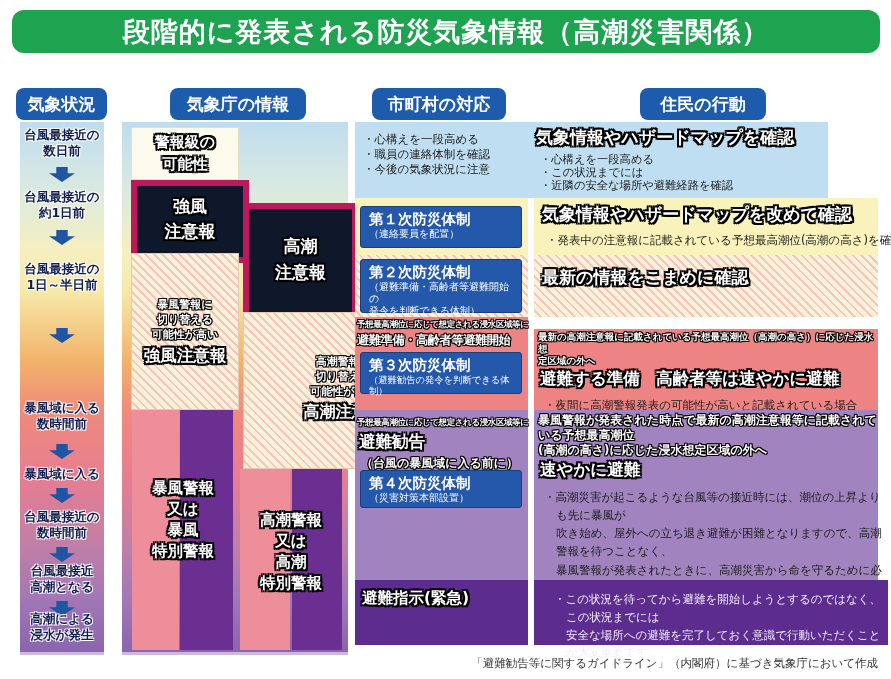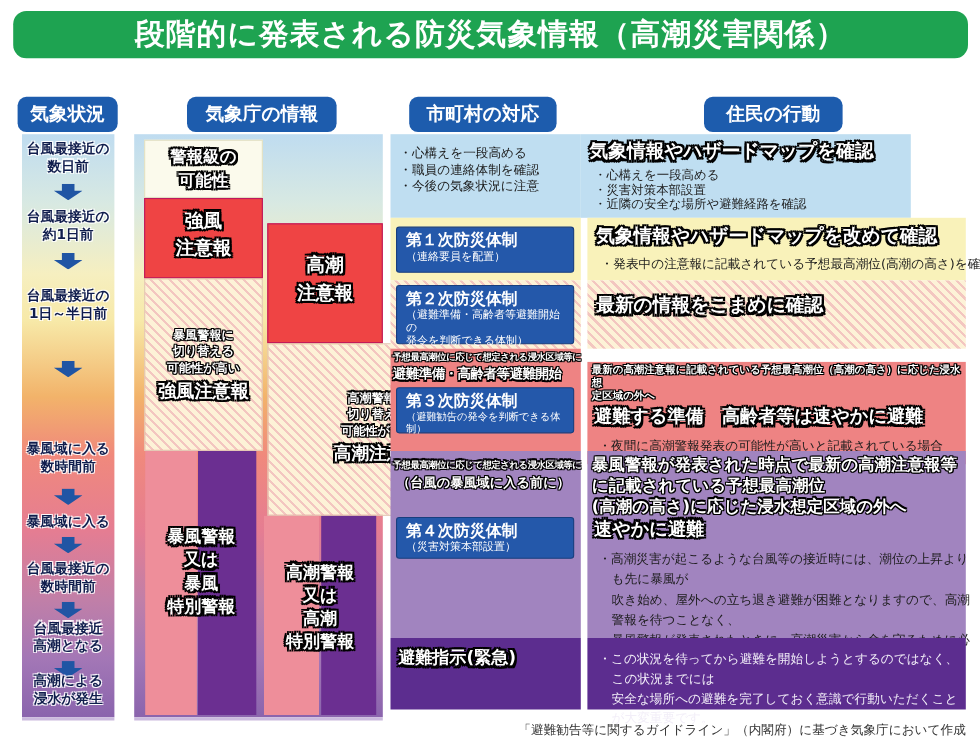--- a/index.html
+++ b/index.html
@@ -21,21 +21,21 @@
   .arrow{width:26px;height:15px;background:#2055a4;
          clip-path:polygon(28% 0,72% 0,72% 42%,100% 42%,50% 100%,0 42%,28% 42%);}
   .ot{color:#fff;font-weight:bold;
       text-shadow:-2px -2px 0 #000,2px -2px 0 #000,-2px 2px 0 #000,2px 2px 0 #000,
                   -2px 0 0 #000,2px 0 0 #000,0 -2px 0 #000,0 2px 0 #000;}
   .ot-sm{color:#fff;font-weight:bold;
       text-shadow:-1px -1px 0 #000,1px -1px 0 #000,-1px 1px 0 #000,1px 1px 0 #000,
                   -1px 0 0 #000,1px 0 0 #000,0 -1px 0 #000,0 1px 0 #000;}
   .hatch{background:repeating-linear-gradient(45deg,#fdf2d7 0px,#fdf2d7 4px,#f3c6c0 4px,#f3c6c0 6px);}
   .box-cream{background:#fbfaec;border:1px solid #e2dfc2;}
-  .box-yel{background:#ef4444;border:1px solid #be185d;}
+  .box-yel{background:#0f172a;border:6px solid #be185d;}
   .bluebox{background:#2458aa;border:1px solid #183e7e;border-radius:3px;color:#fff;
            padding:3px 8px;box-sizing:border-box;}
   .bluebox .t{font-size:14.5px;font-weight:bold;line-height:1.25;}
   .bluebox .s{font-size:10px;line-height:1.2;}
   .sec-blue{background:#bfdef1;}
   .sec-yel{background:#f9f2ba;}
   .sec-pink{background:#ee8383;}
   .sec-lpur{background:#a184bf;}
   .sec-dpur{background:#5c2d8f;}
   .bullets{color:#1c1c1c;font-size:11.5px;line-height:15px;}
@@ -128,20 +128,21 @@
     <div class="bullets" style="margin:0 0 0 8px;">・今後の気象状況に注意</div>
   </div>
   <div class="abs sec-yel" style="left:355px;top:198px;width:173px;height:57px;"></div>
   <div class="abs hatch" style="left:355px;top:255px;width:173px;height:62px;"></div>
   <div class="abs sec-pink" style="left:355px;top:317px;width:173px;height:93px;">
     <div class="ot-sm nowrap" style="font-size:8.5px;letter-spacing:-0.4px;margin:2px 0 0 2px;">予想最高潮位に応じて想定される浸水区域等に</div>
     <div class="ot-sm nowrap" style="font-size:12.3px;letter-spacing:-0.5px;margin:1px 0 0 2px;">避難準備・高齢者等避難開始</div>
   </div>
   <div class="abs sec-lpur" style="left:355px;top:410px;width:173px;height:170px;">
     <div class="ot-sm nowrap" style="font-size:8.5px;letter-spacing:-0.4px;margin:7px 0 0 2px;">予想最高潮位に応じて想定される浸水区域等に</div>
+    <div class="ot nowrap" style="font-size:16.5px;margin:2px 0 0 4px;">避難勧告</div>
     <div class="ot-sm nowrap" style="font-size:12px;margin:2px 0 0 6px;">（台風の暴風域に入る前に）</div>
   </div>
   <div class="abs sec-dpur" style="left:355px;top:580px;width:173px;height:65px;">
     <div class="ot nowrap" style="font-size:15.5px;margin:8px 0 0 7px;">避難指示(緊急)</div>
   </div>
 
   <div class="abs bluebox" style="left:360px;top:206px;width:162px;height:42px;">
     <div class="t">第１次防災体制</div>
     <div class="s">（連絡要員を配置）</div>
   </div>
@@ -155,46 +156,46 @@
     <div class="s" style="font-size:9.3px;">（避難勧告の発令を判断できる体制）</div>
   </div>
   <div class="abs bluebox" style="left:360px;top:470px;width:162px;height:38px;">
     <div class="t">第４次防災体制</div>
     <div class="s">（災害対策本部設置）</div>
   </div>
 
   <div class="abs sec-blue" style="left:528px;top:122px;width:300px;height:76px;">
     <div class="ot nowrap" style="font-size:17px;margin:4px 0 0 8px;">気象情報やハザードマップを確認</div>
     <div class="bullets" style="margin:4px 0 0 12px;line-height:13px;font-size:11.3px;">・心構えを一段高める</div>
-    <div class="bullets" style="margin:0 0 0 12px;line-height:13px;font-size:11.3px;">・災害対策本部設置</div>
+    <div class="bullets" style="margin:0 0 0 12px;line-height:13px;font-size:11.3px;">・この状況までには</div>
     <div class="bullets" style="margin:0 0 0 12px;line-height:13px;font-size:11.3px;">・近隣の安全な場所や避難経路を確認</div>
   </div>
   <div class="abs sec-yel" style="left:534px;top:198px;width:344px;height:57px;">
     <div class="ot nowrap" style="font-size:17px;margin:5px 0 0 8px;">気象情報やハザードマップを改めて確認</div>
     <div class="btext nowrap" style="margin:7px 0 0 12px;">・発表中の注意報に記載されている予想最高潮位(高潮の高さ)を確認</div>
   </div>
   <div class="abs hatch" style="left:534px;top:255px;width:344px;height:62px;">
     <div class="ot nowrap" style="font-size:17px;margin:11px 0 0 8px;">最新の情報をこまめに確認</div>
   </div>
   <div class="abs sec-pink" style="left:534px;top:317px;width:344px;height:93px;margin-top:12px;">
     <div class="ot-sm pre" style="font-size:9.5px;line-height:1.25;margin:2px 0 0 4px;">最新の高潮注意報に記載されている予想最高潮位（高潮の高さ）に応じた浸水想
 定区域の外へ</div>
     <div class="ot nowrap" style="font-size:16.5px;margin:1px 0 0 6px;">避難する準備　高齢者等は速やかに避難</div>
     <div class="btext pre hang" style="margin:7px 0 0 10px;line-height:1.5;">・夜間に高潮警報発表の可能性が高いと記載されている場合は、
 予想最高潮位（高潮の高さ）に応じた浸水想定区域の外へ速やかに避難</div>
   </div>
   <div class="abs sec-lpur" style="left:534px;top:410px;width:344px;height:170px;">
-    <div class="ot-sm pre" style="font-size:15px;line-height:1.25;margin:3px 0 0 4px;">暴風警報が発表された時点で最新の高潮注意報等に記載されている予想最高潮位
+    <div class="ot-sm pre" style="font-size:12px;line-height:1.25;margin:3px 0 0 4px;">暴風警報が発表された時点で最新の高潮注意報等に記載されている予想最高潮位
 (高潮の高さ)に応じた浸水想定区域の外へ</div>
     <div class="ot nowrap" style="font-size:16.5px;margin:1px 0 0 6px;">速やかに避難</div>
     <div class="btext pre hang" style="margin:7px 0 0 10px;line-height:1.58;width:330px;">・高潮災害が起こるような台風等の接近時には、潮位の上昇よりも先に暴風が
 吹き始め、屋外への立ち退き避難が困難となりますので、高潮警報を待つことなく、
 暴風警報が発表されたときに、高潮災害から命を守るために必要な避難行動を
 開始していただくことが重要です。</div>
   </div>
-  <div class="abs sec-dpur" style="left:534px;top:580px;width:344px;height:65px;">
+  <div class="abs sec-dpur" style="left:534px;top:580px;width:344px;height:65px;padding-left:10px;">
     <div class="btext pre hang" style="margin:11px 0 0 10px;line-height:1.55;color:#f2eef8;">・この状況を待ってから避難を開始しようとするのではなく、この状況までには
 安全な場所への避難を完了しておく意識で行動いただくことが大変重要です。</div>
   </div>
 
   <div class="abs footer" style="left:400px;top:656px;width:478px;">「避難勧告等に関するガイドライン」（内閣府）に基づき気象庁において作成</div>
 
 </div>
 
 </body></html>

